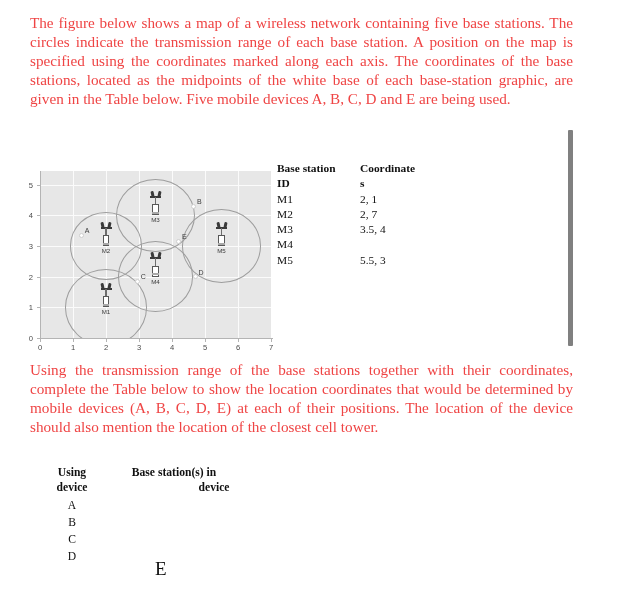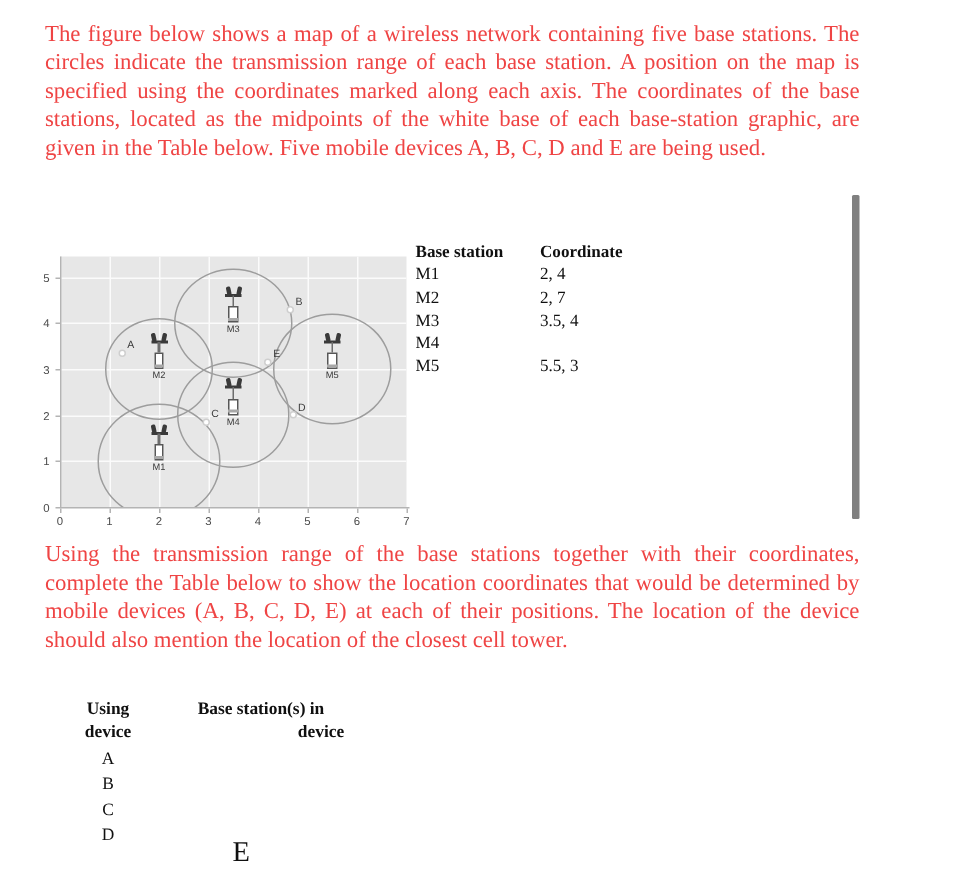--- a/index.html
+++ b/index.html
@@ -350,24 +350,28 @@
     <div class="device-label" style="left: 172.6px; top: 100.716px;">D</div>
     <div class="device-dot" style="left: 150px; top: 70.8771px;"></div>
     <div class="device-label" style="left: 156.1px; top: 65.4771px;">E</div>
   </div>
 
 <div id="base-station-table">
   <div class="bs-row bs-head">
     <div class="bs-col-id">Base station</div>
     <div class="bs-col-coord">Coordinate</div>
   </div>
+  <div class="bs-row bs-head">
+    <div class="bs-col-id">ID</div>
+    <div class="bs-col-coord">s</div>
+  </div>
   <div id="bs-rows">
       <div class="bs-row">
         <div class="bs-col-id">M1</div>
-        <div class="bs-col-coord">2, 4</div>
+        <div class="bs-col-coord">2, 1</div>
       </div>
       <div class="bs-row">
         <div class="bs-col-id">M2</div>
         <div class="bs-col-coord">2, 7</div>
       </div>
       <div class="bs-row">
         <div class="bs-col-id">M3</div>
         <div class="bs-col-coord">3.5, 4</div>
       </div>
       <div class="bs-row">

